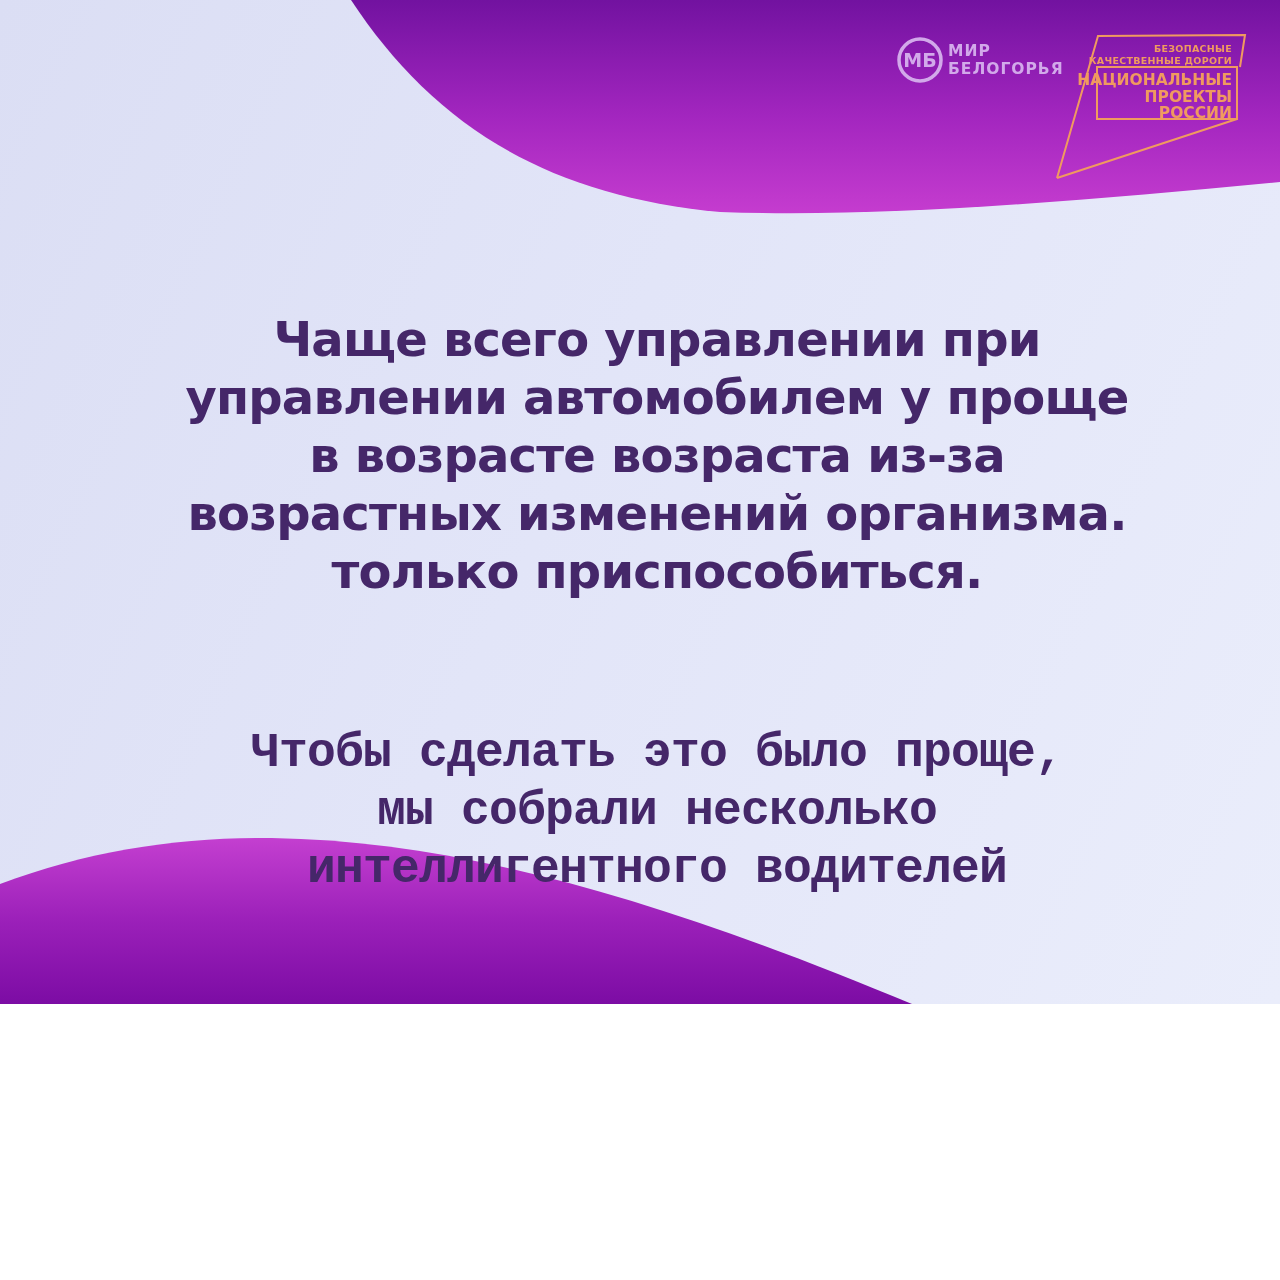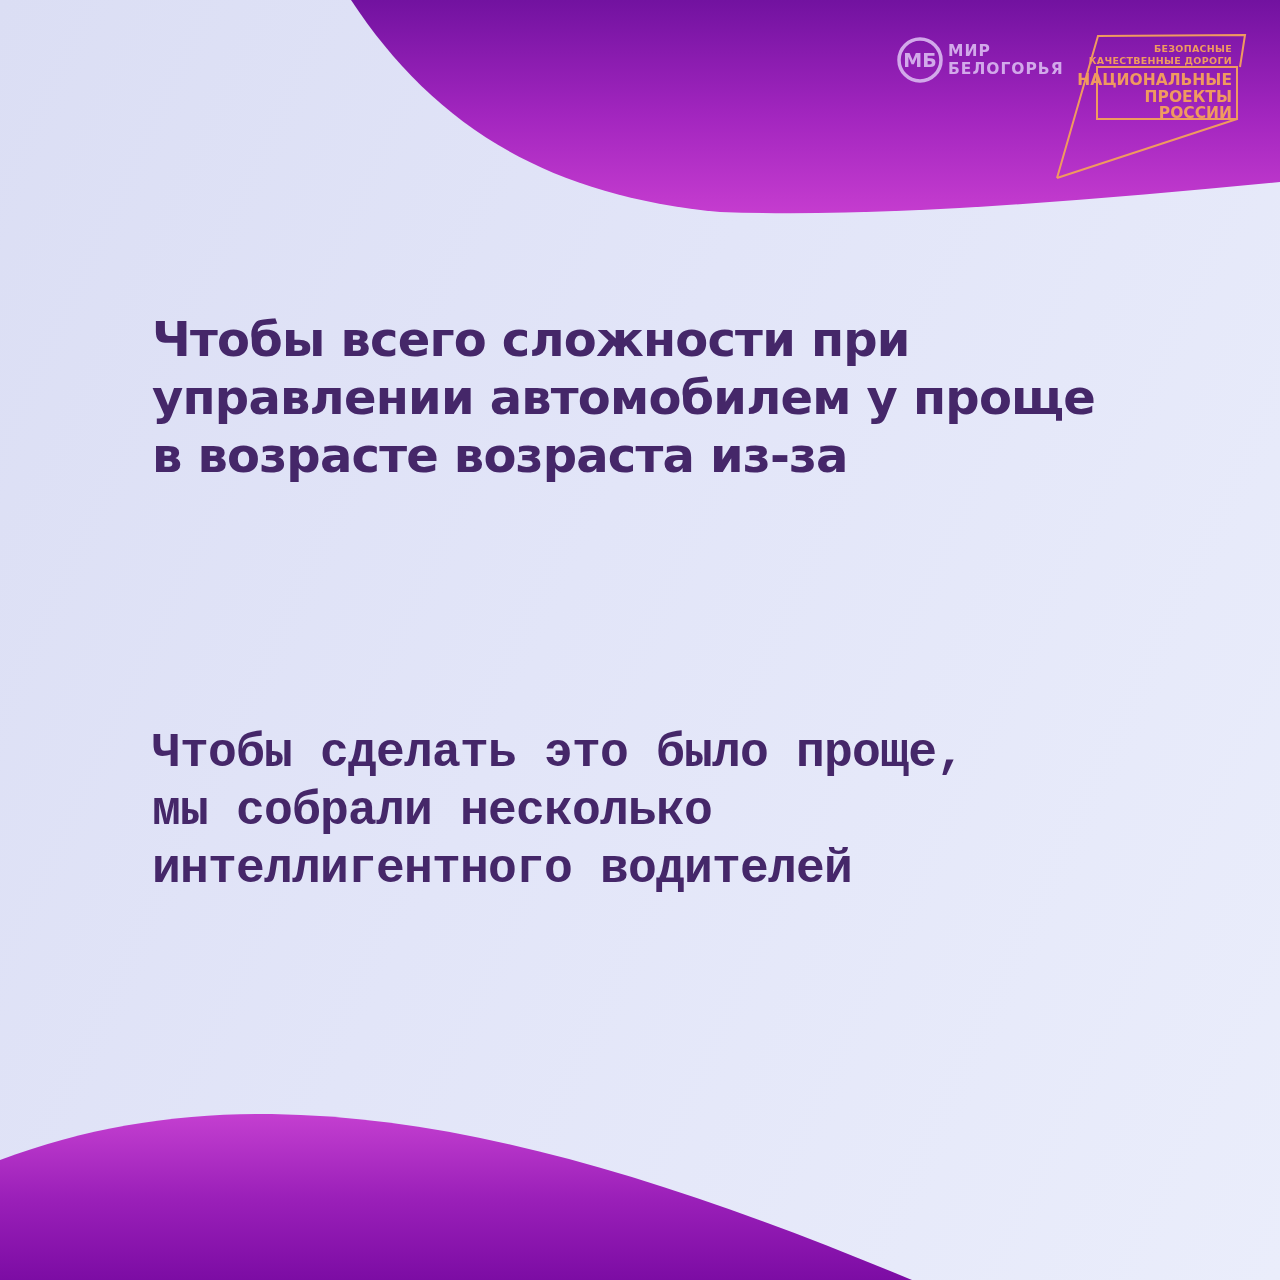--- a/index.html
+++ b/index.html
@@ -4,23 +4,24 @@
 <style>
   html, body {
     margin: 0;
     padding: 0;
     background: #ffffff;
     font-family: "DejaVu Sans", "Liberation Sans", sans-serif;
   }
   .card {
     position: relative;
     width: 1280px;
-    height: 1280px;
+    height: 1004px;
     overflow: hidden;
     background: linear-gradient(115deg, #dbdef4 0%, #e2e5f8 45%, #eaedfb 100%);
+    text-align: center;
   }
   .wave {
     position: absolute;
     left: 0;
     display: block;
   }
   .wave-top { top: 0; }
   .wave-bottom { bottom: 0; }
   .logo {
     position: absolute;
@@ -86,23 +87,25 @@
     <g fill="#f09a5f" text-anchor="end">
       <text x="192" y="24" font-size="9.5" font-weight="bold" letter-spacing="0.3">БЕЗОПАСНЫЕ</text>
       <text x="192" y="35.5" font-size="9.5" font-weight="bold" letter-spacing="0.3">КАЧЕСТВЕННЫЕ ДОРОГИ</text>
       <text x="192" y="57" font-size="15.5" font-weight="bold">НАЦИОНАЛЬНЫЕ</text>
       <text x="192" y="74" font-size="15.5" font-weight="bold">ПРОЕКТЫ</text>
       <text x="192" y="90" font-size="15.5" font-weight="bold">РОССИИ</text>
     </g>
   </svg>
 
   <div class="main-text para-1">
-    <span class="text-line">Чтобы всего сложности при</span>
+    <span class="text-line">Чаще всего управлении при</span>
     <span class="text-line">управлении автомобилем у проще</span>
     <span class="text-line">в возрасте возраста из-за</span>
+    <span class="text-line">возрастных изменений организма.</span>
+    <span class="text-line">только приспособиться.</span>
   </div>
 
   <div class="main-text para-2">
     <span class="text-line">Чтобы сделать это было проще,</span>
     <span class="text-line">мы собрали несколько</span>
     <span class="text-line">интеллигентного водителей</span>
   </div>
 
 </div>
 

